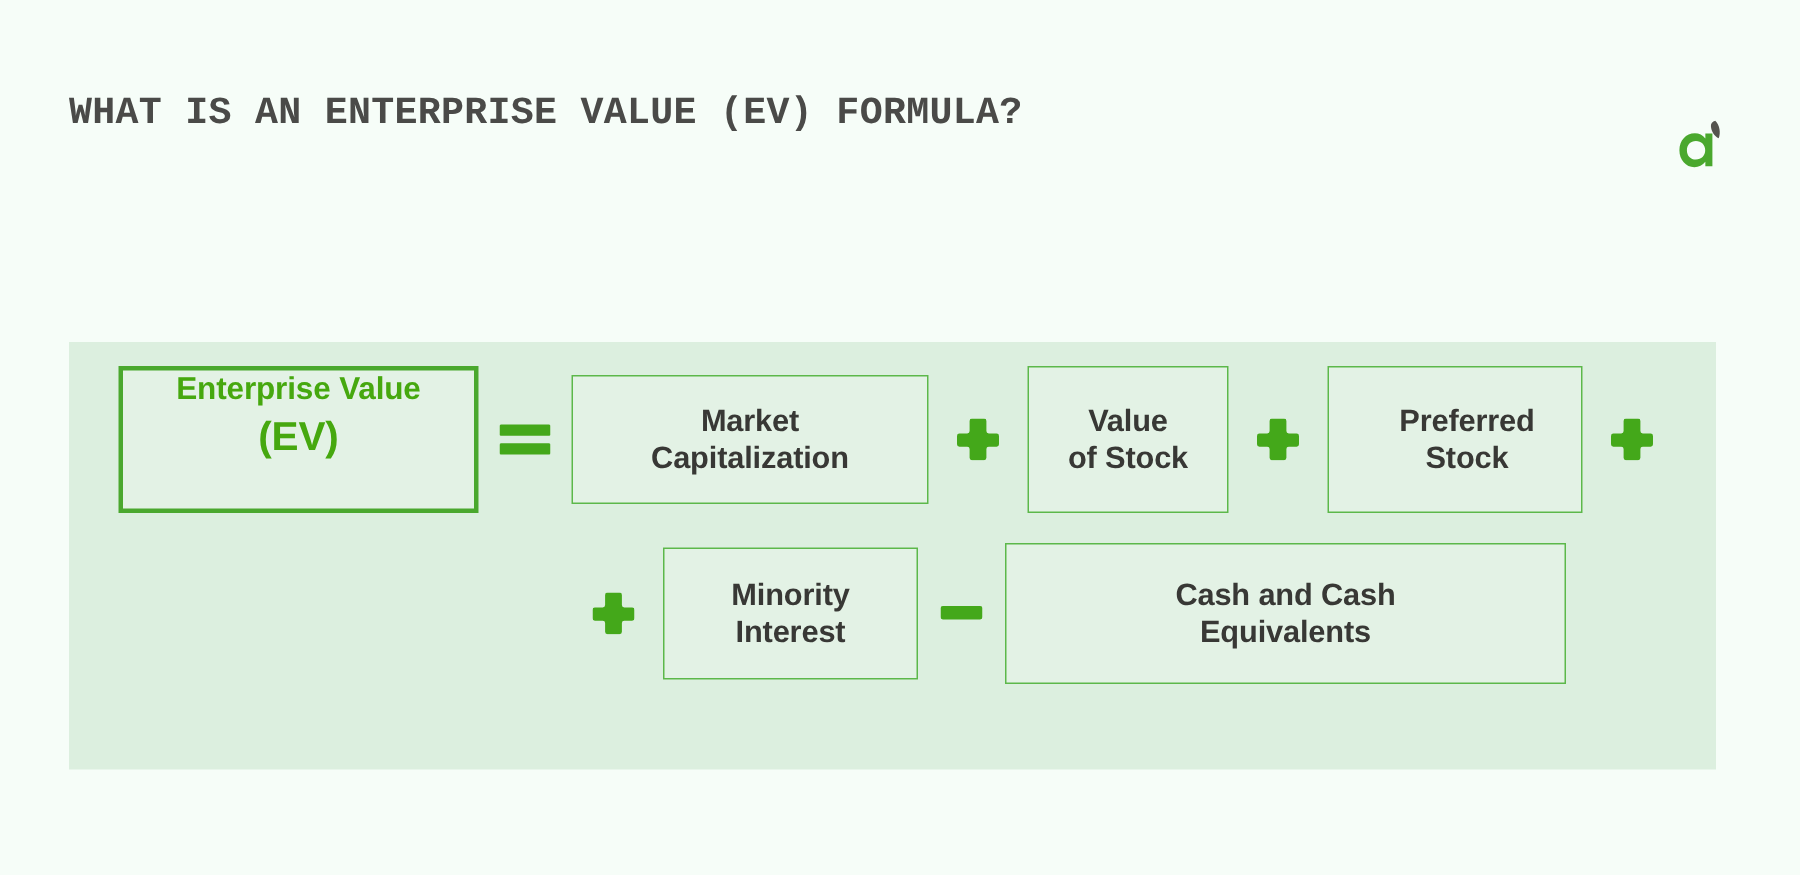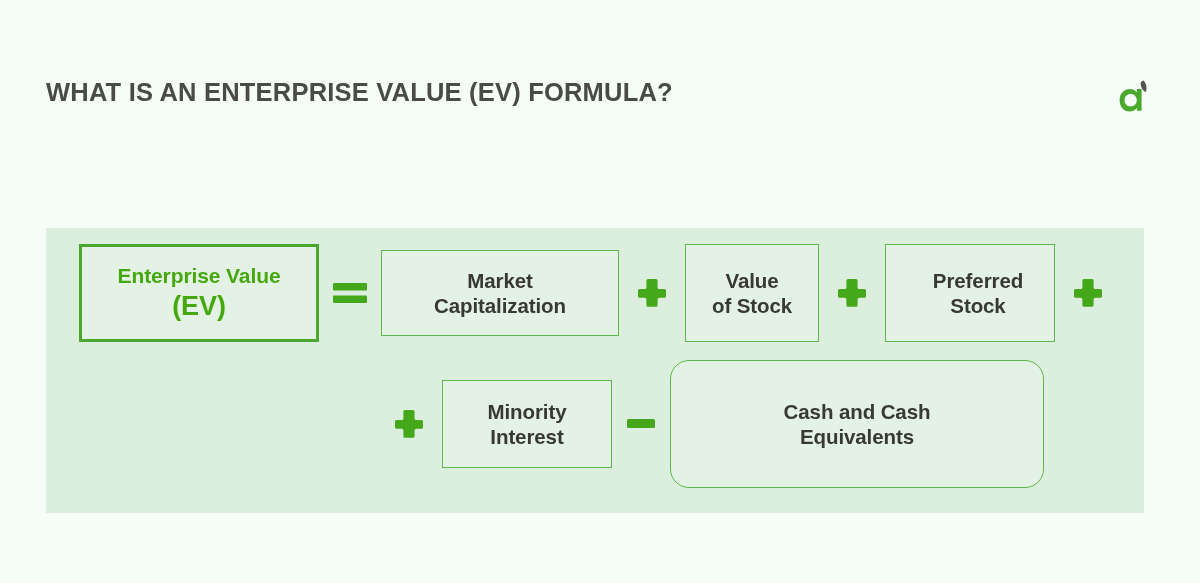--- a/index.html
+++ b/index.html
@@ -18,27 +18,27 @@
   
   .header {
     position: absolute;
     left: 0; top: 0;
     width: 1200px;
     height: 150px;
   }
   .page-title {
     position: absolute;
     left: 46px;
-    top: 78px;
+    top: 61px;
     font-size: 25.5px;
     font-weight: bold;
     letter-spacing: 0.2px;
     color: #4a4a48;
     white-space: nowrap;
-    font-family: Liberation Sans, sans-serif;
+    font-family: Liberation Mono, monospace;
   }
 
   .brand {
     position: absolute;
     right: 47px;
     top: 76px;
     display: flex;
     align-items: center;
     gap: 5px;
     height: 40px;
@@ -104,31 +104,31 @@
     font-family: "Liberation Sans", sans-serif;
     flex: none;
   }
 
   .term-box.ev {
     border: 3px solid #4aa82e;
     color: #46a80f;
     width: 240px;
     height: 98px;
     flex-direction: column;
-    justify-content: center;
+    justify-content: flex-start;
     gap: 2px;
   }
   .ev-line-1 { font-size: 21px; font-weight: bold; }
   .ev-line-2 { font-size: 27px; font-weight: bold; }
 
   .box-market      { width: 238px; height: 86px; }
   .box-debt        { width: 134px; height: 98px; }
   .box-preferred   { width: 170px; height: 98px; padding-left: 16px; }
   .box-minority    { width: 170px; height: 88px; }
-  .box-cash        { width: 374px; height: 128px; border-radius: 19px; }
+  .box-cash        { width: 374px; height: 94px; }
 
   
   .op {
     flex: none;
     display: flex;
     align-items: center;
     justify-content: center;
     color: #44a81a;
   }
   .op-equals {

